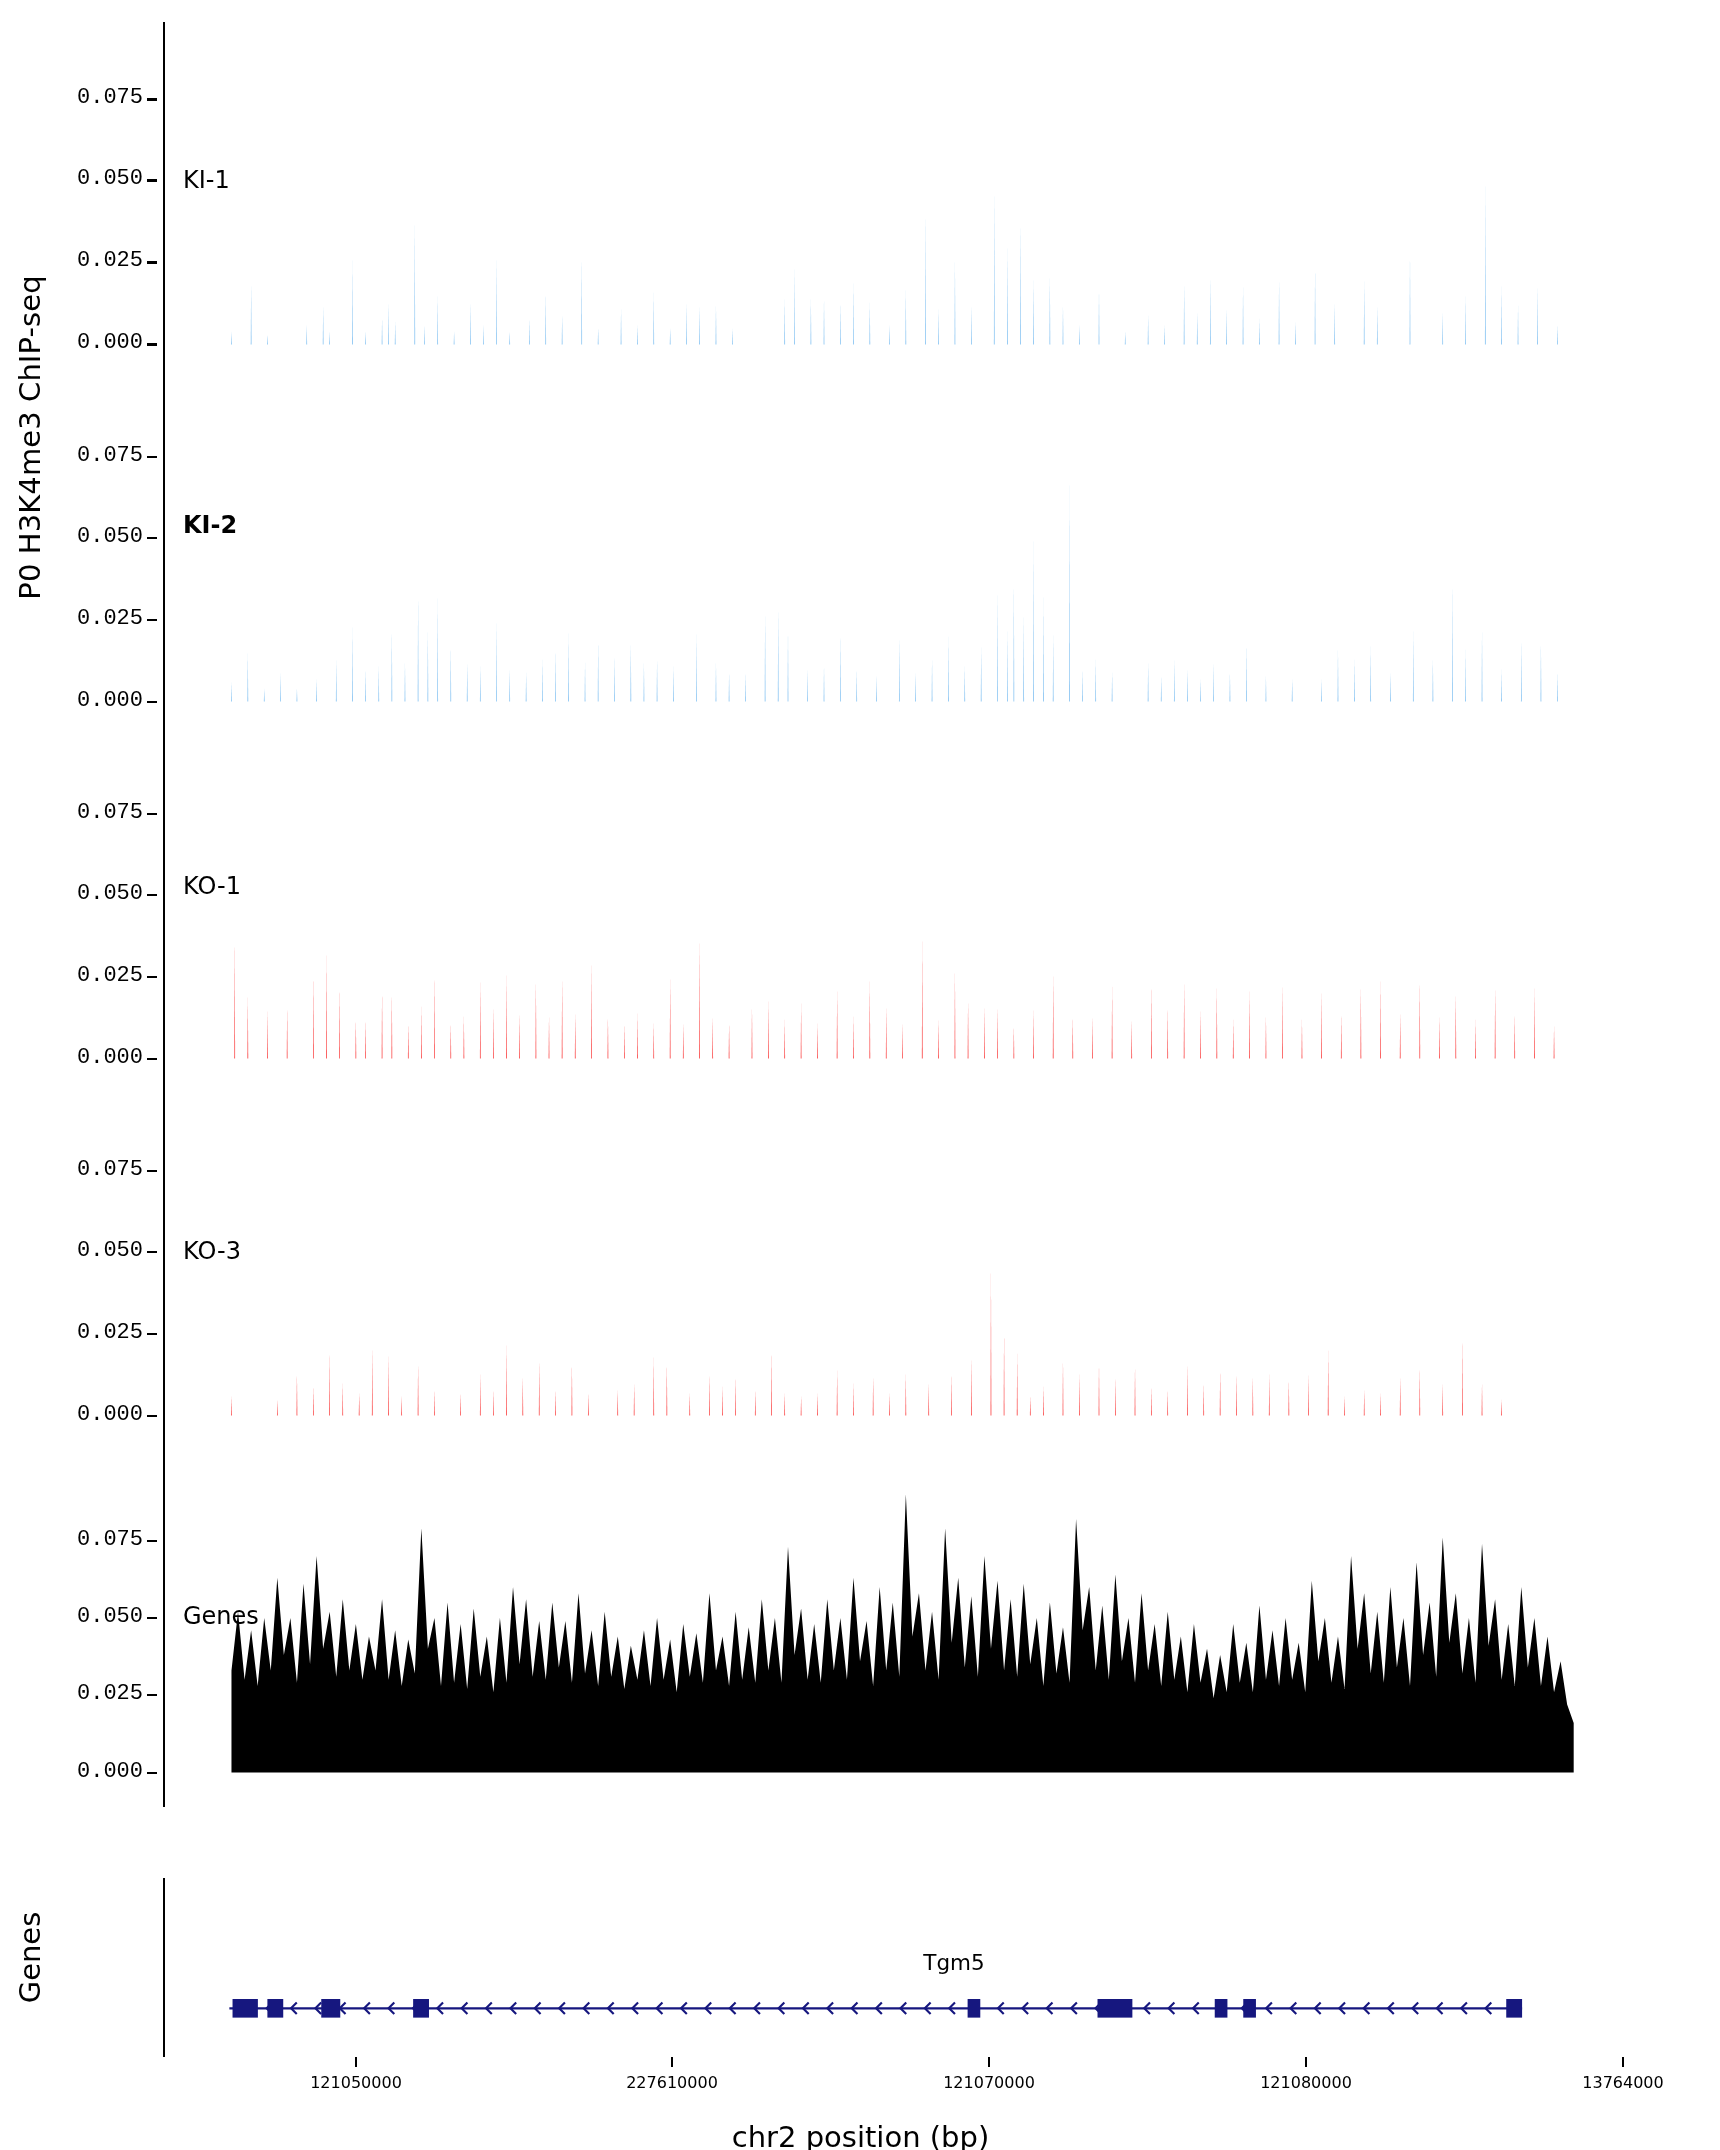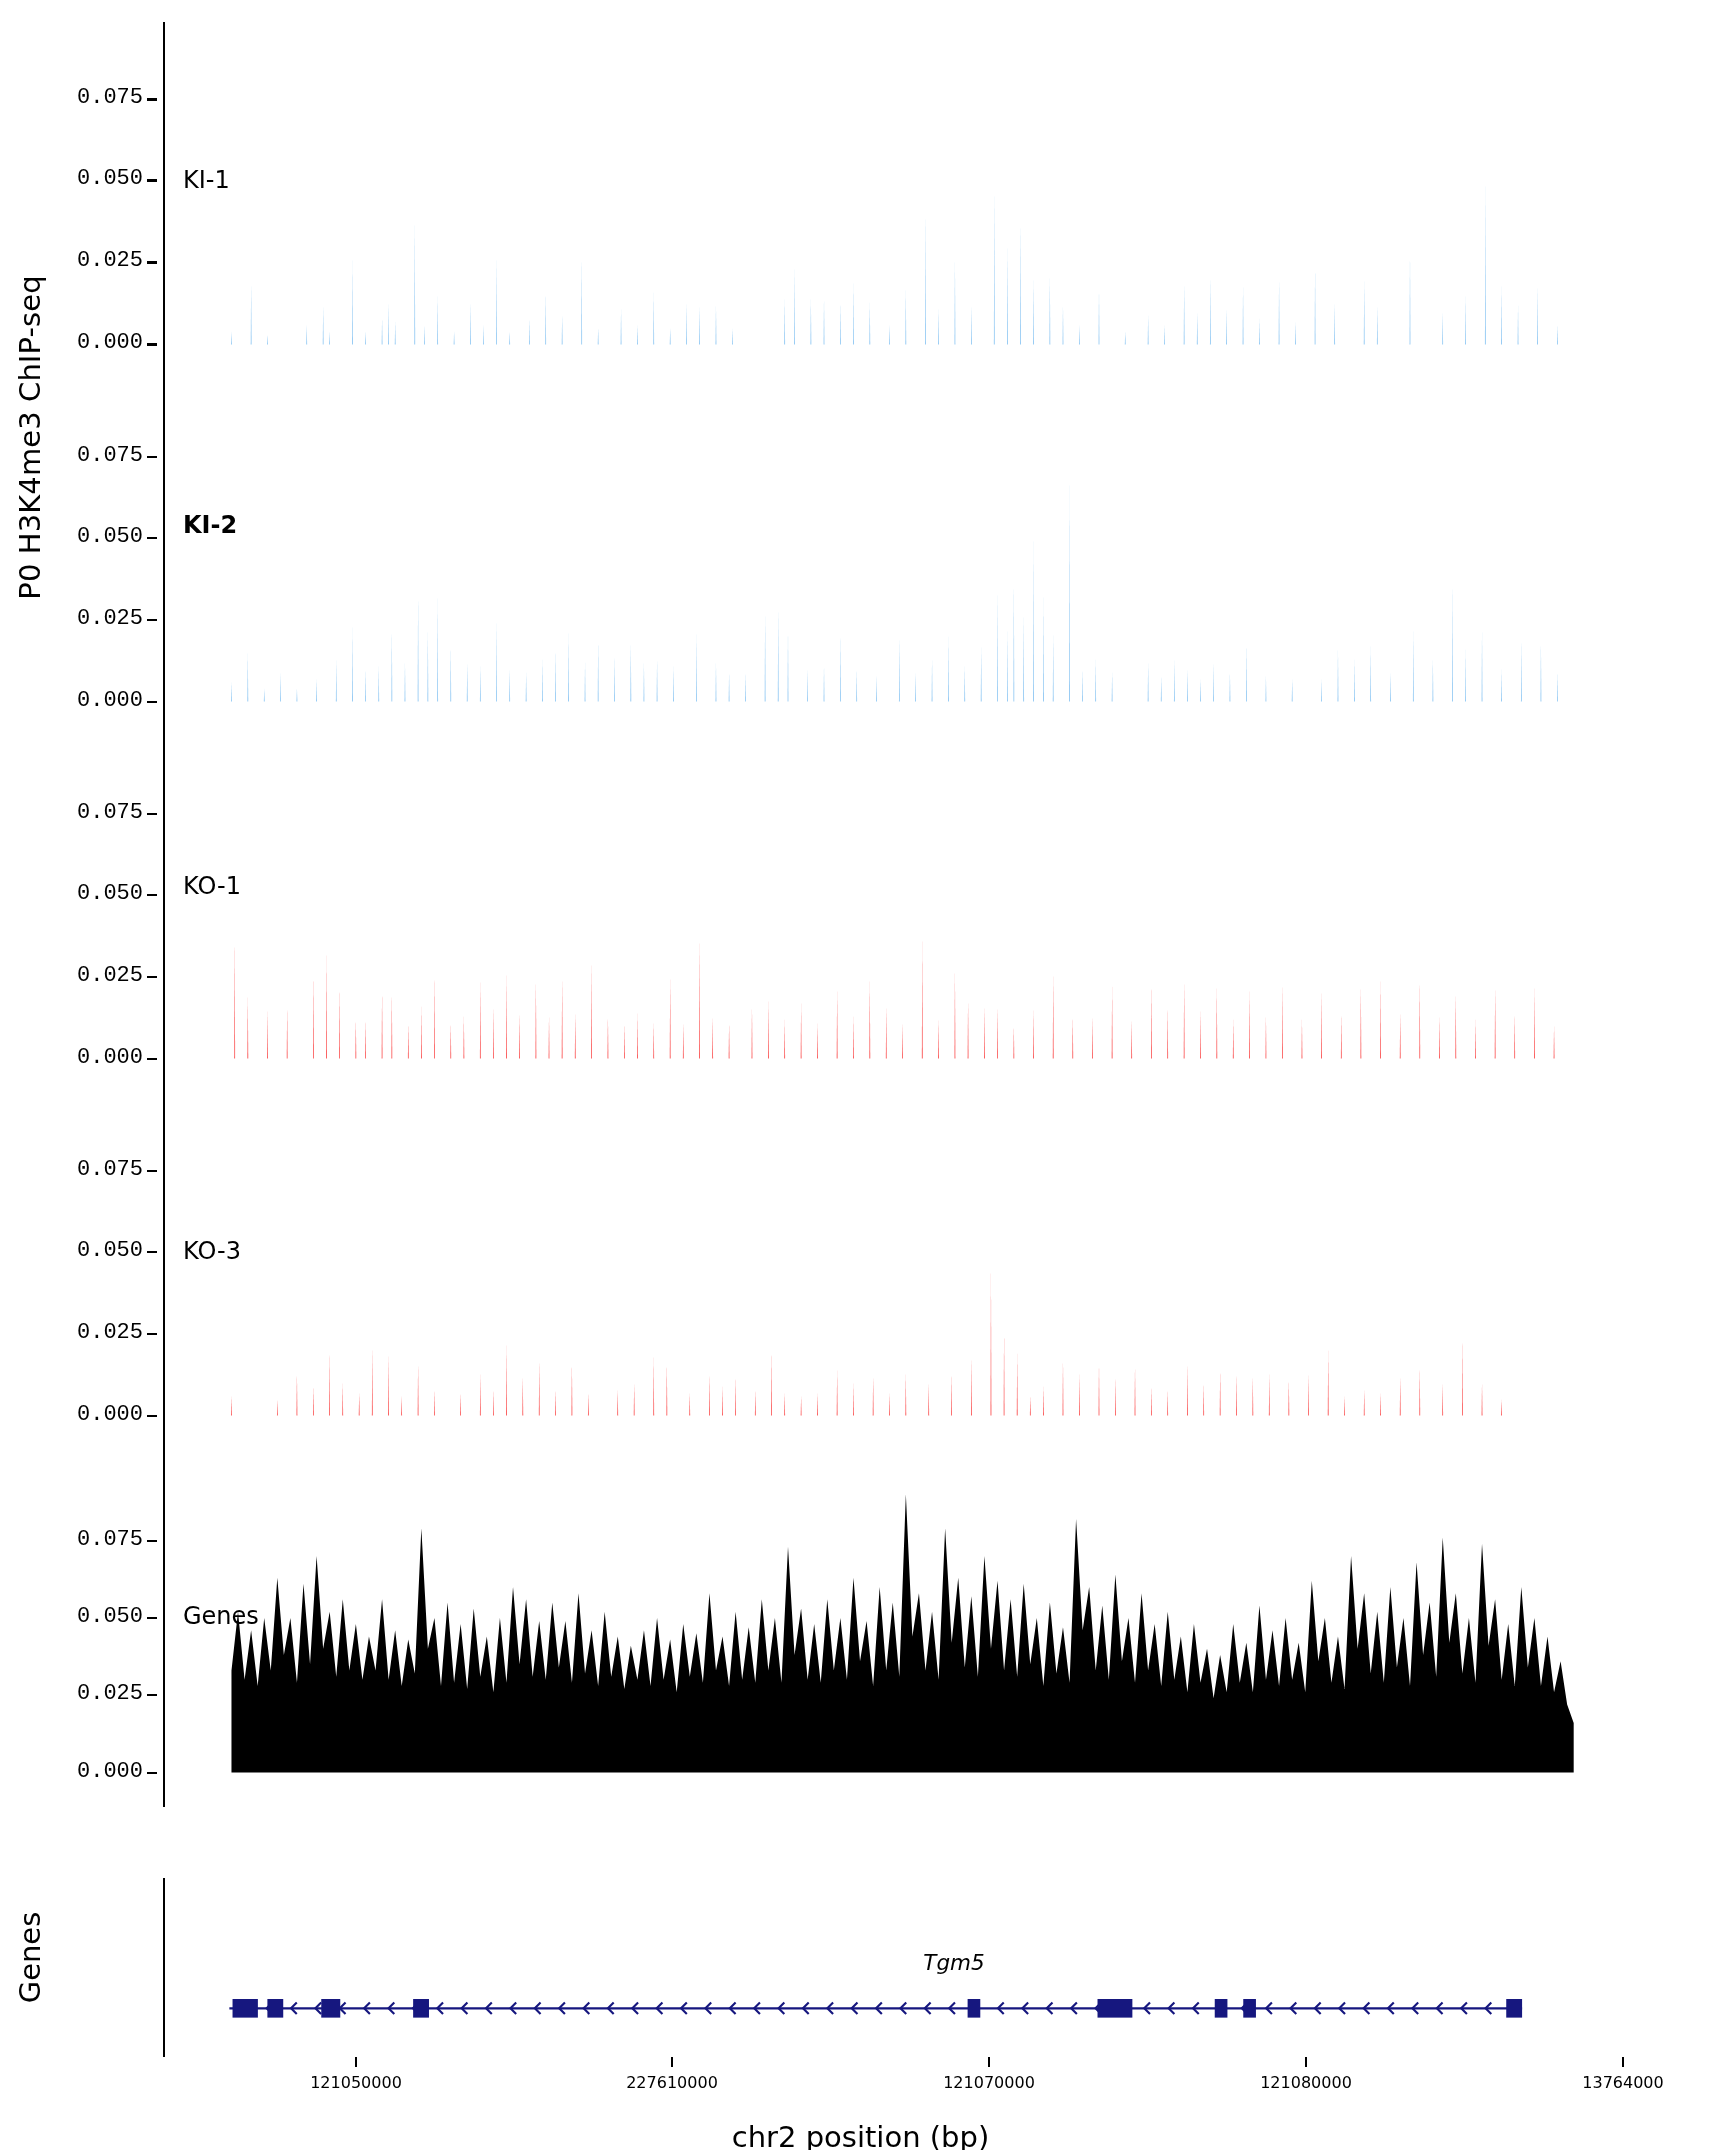--- a/index.html
+++ b/index.html
@@ -96,21 +96,20 @@
     height: 2.2px;
     background: #000000;
   }
   
   #genes-panel {
     position: absolute;
     left: 0;
     top: 1878px;
     width: 1721px;
     height: 179px;
-    font-style: italic;
   }
   #genes-panel .track-axis {
     left: 163px;
     top: 0;
     height: 179px;
   }
   .gene-label {
     position: absolute;
     font-size: 21.5px;
     white-space: nowrap;

